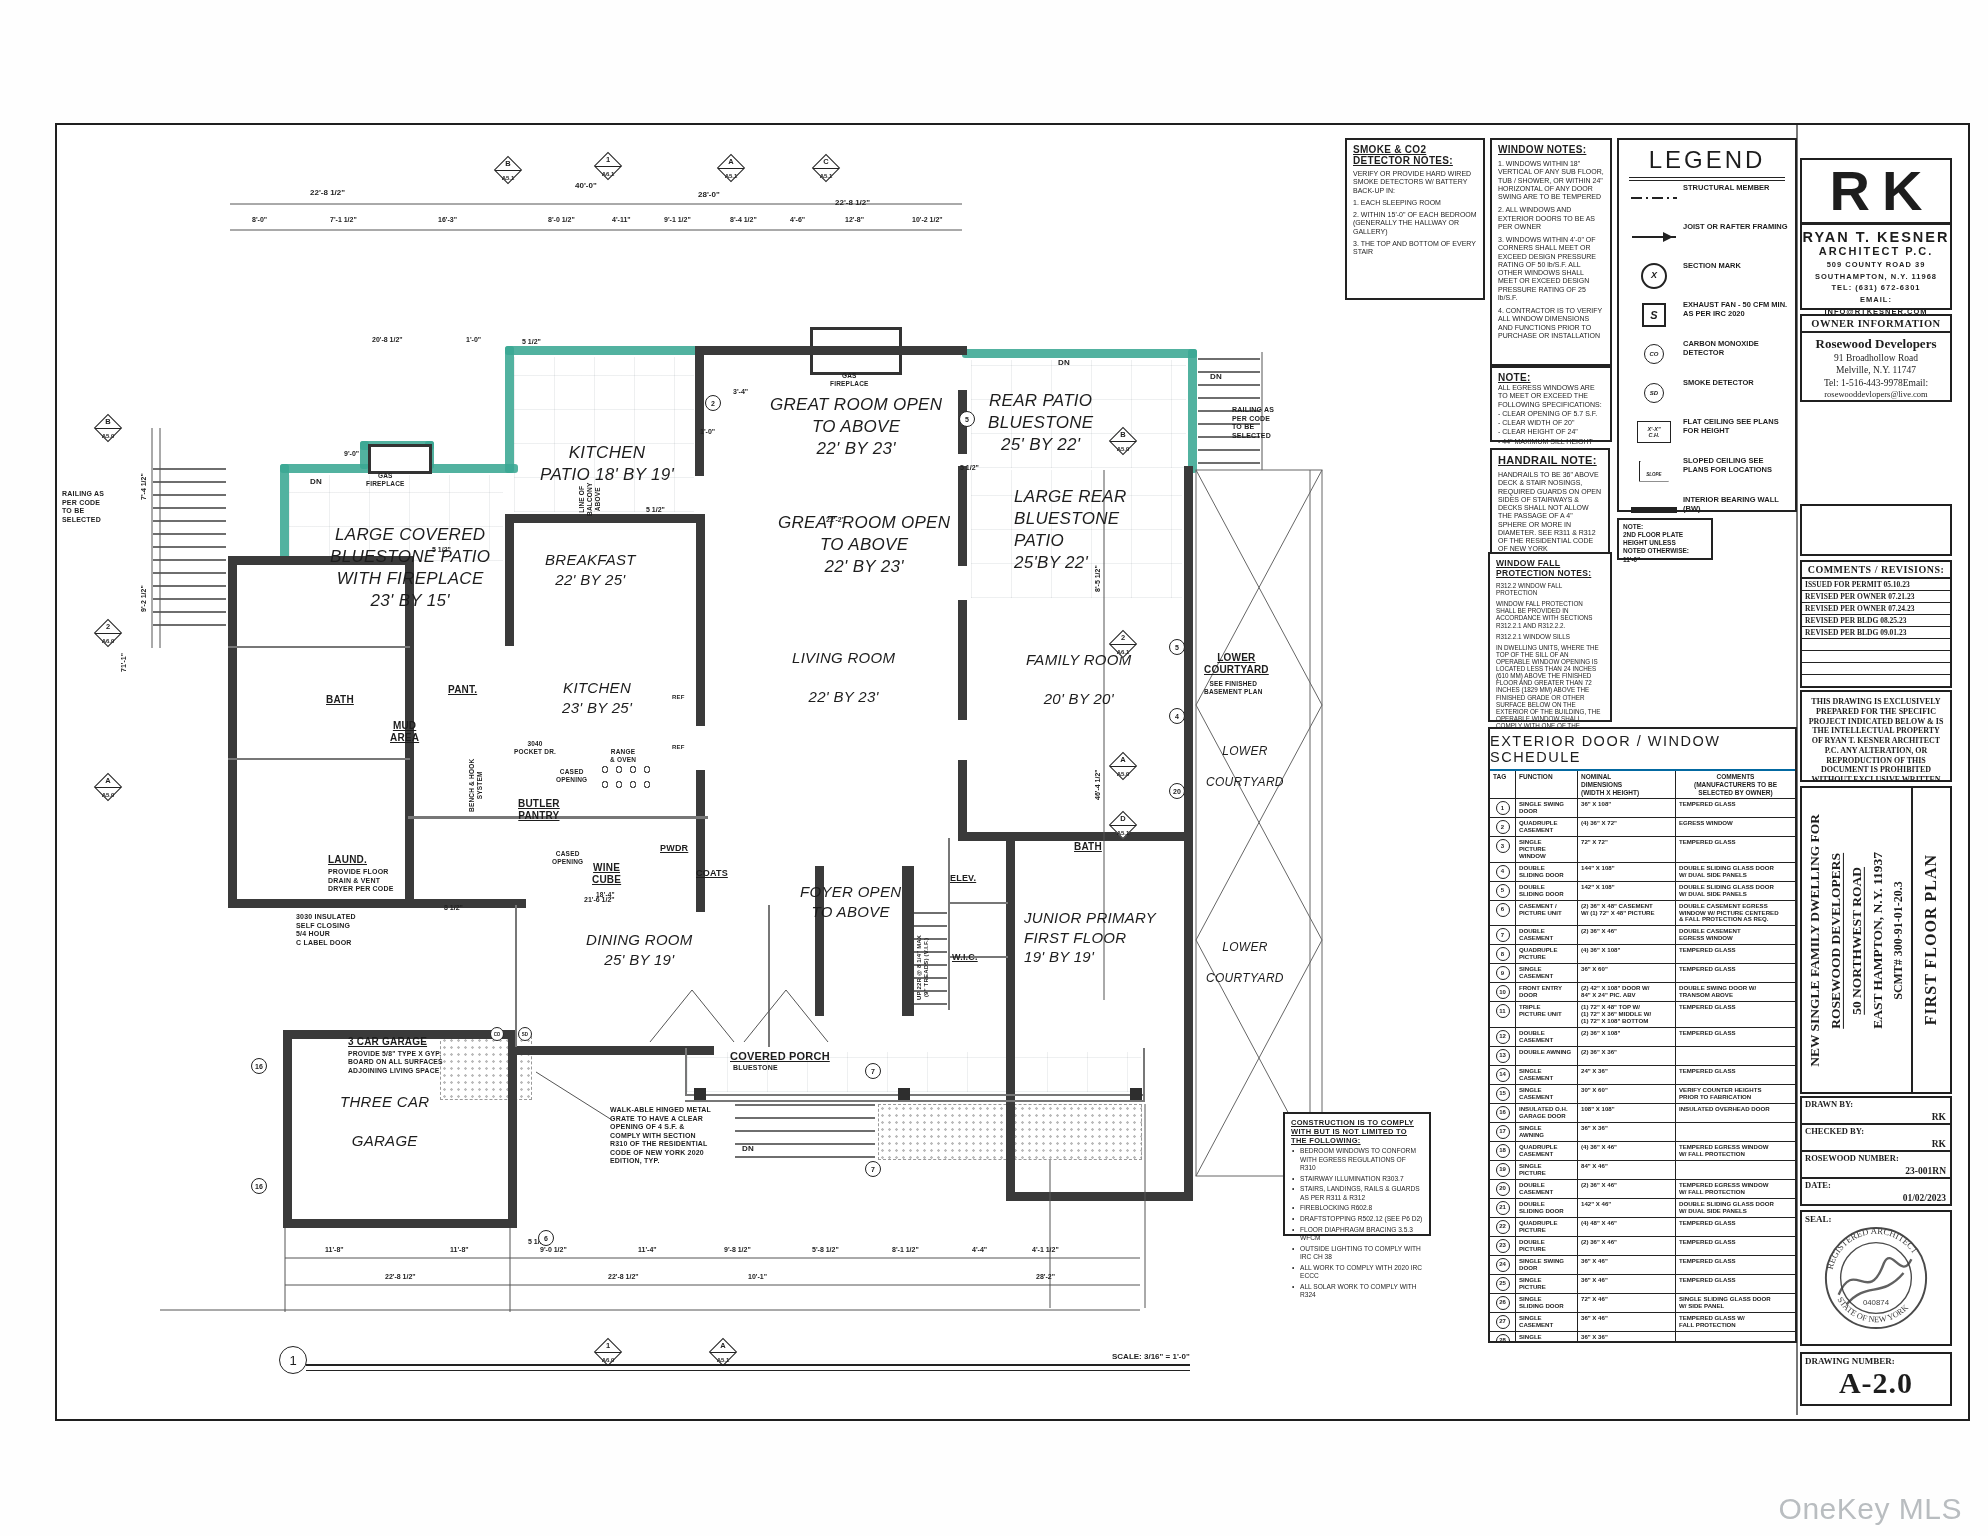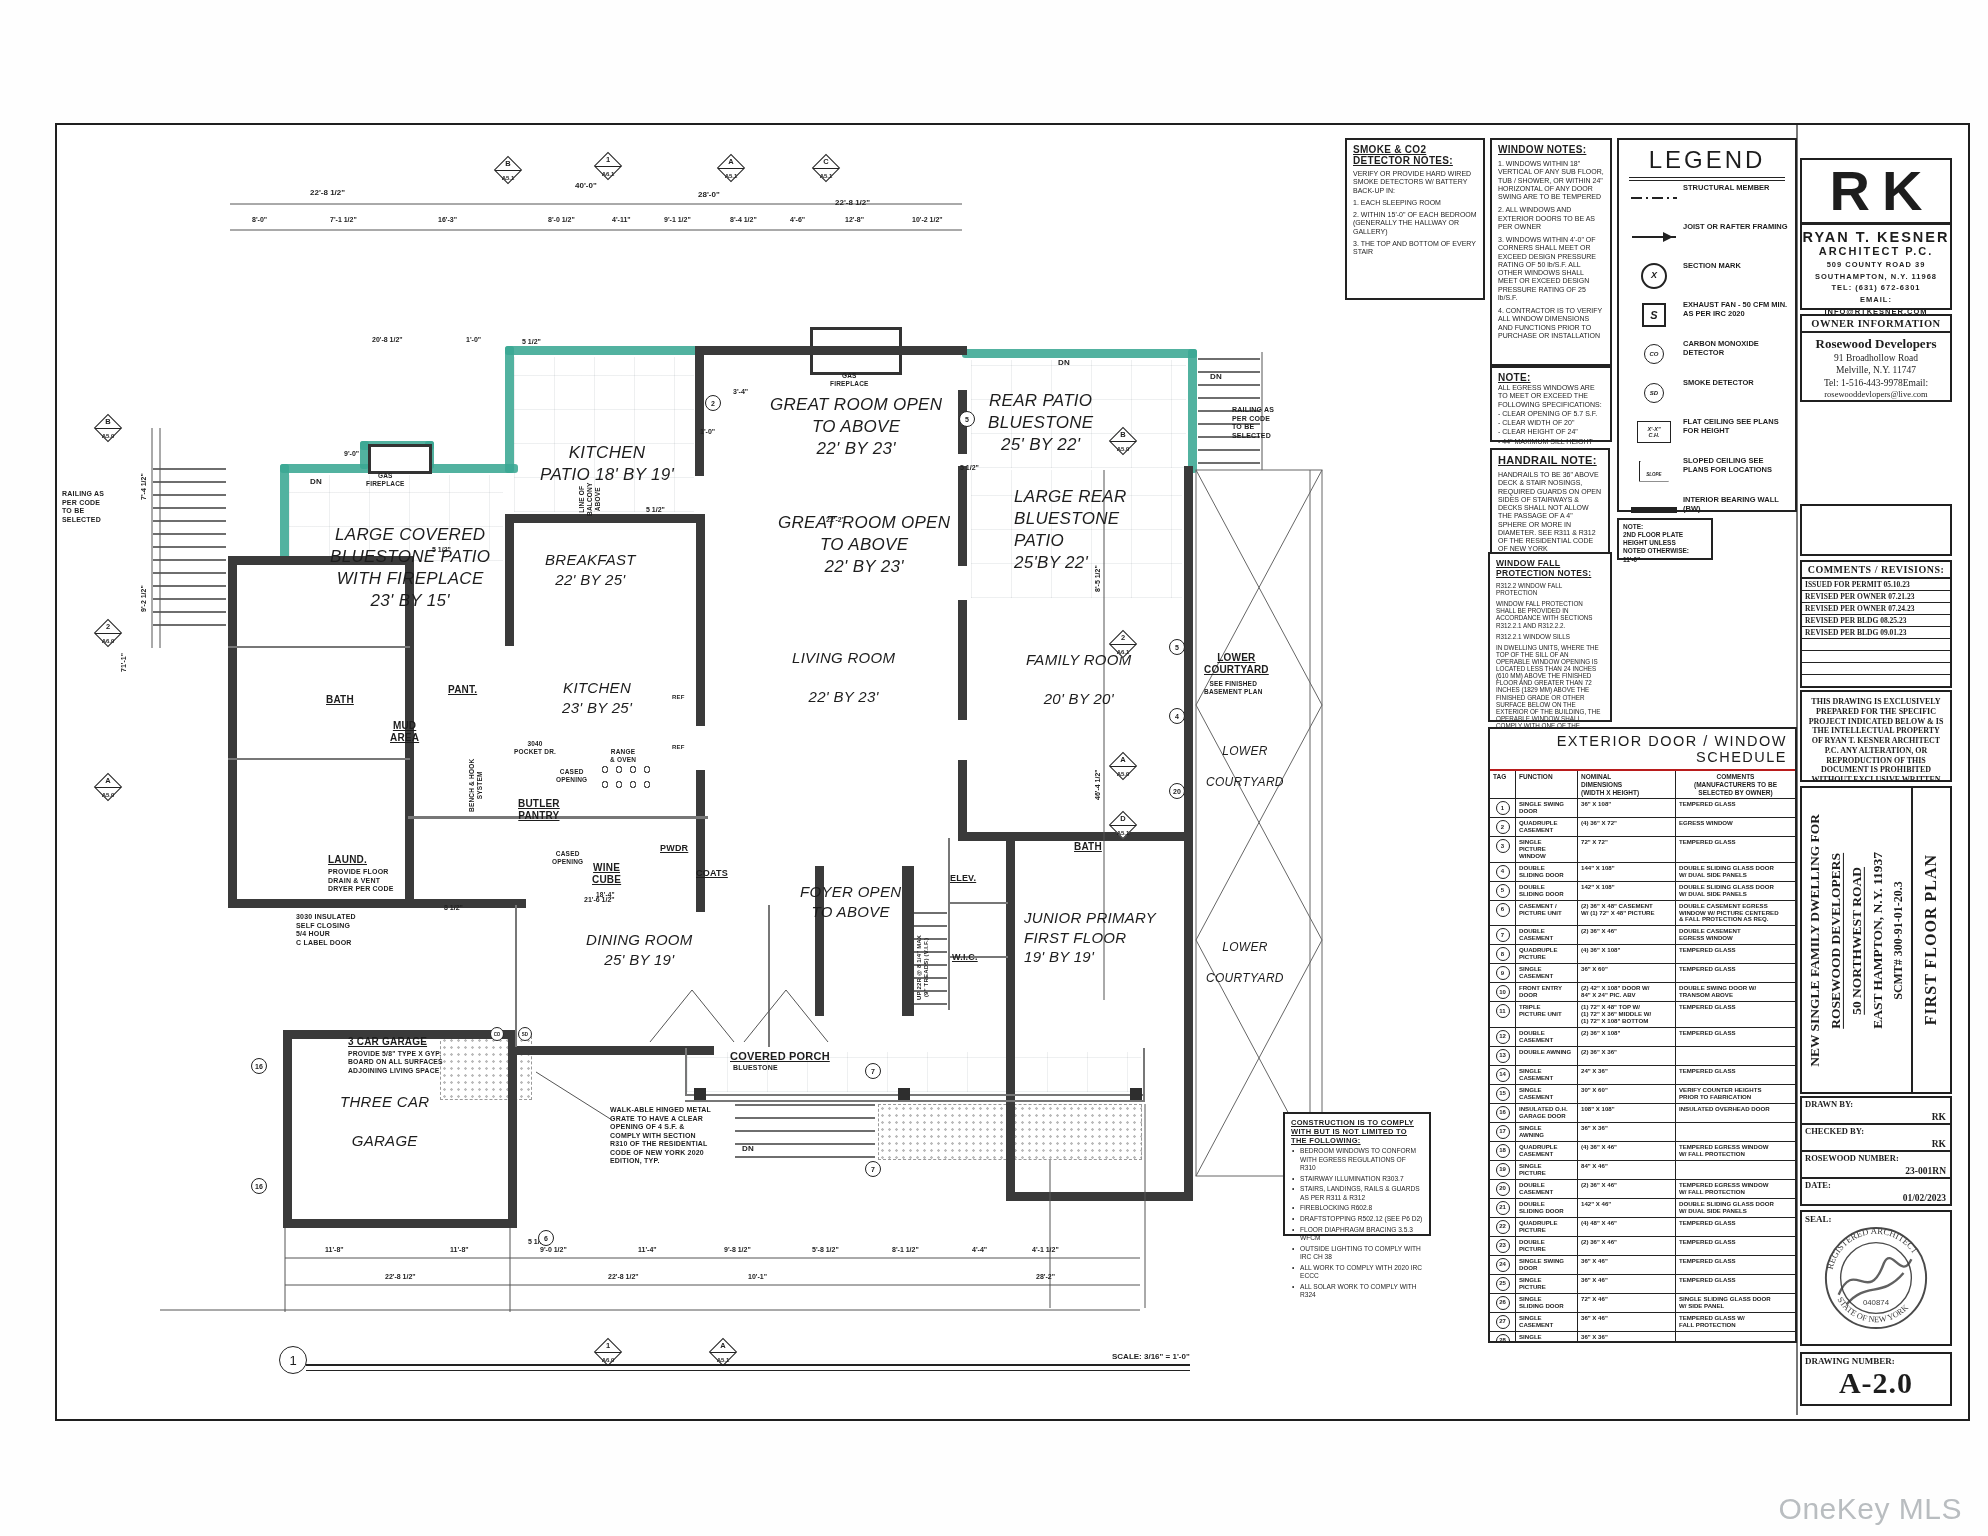--- a/index.html
+++ b/index.html
@@ -60,21 +60,21 @@
   .sym-fan .symline{width:20px;height:20px;border:2px solid #222;}
   .sym-fan .glyph{font-size:11px;font-style:italic;}
   .sym-co .symline,.sym-sd .symline{width:18px;height:18px;border:1.6px solid #222;border-radius:50%;}
   .sym-flat .symline{width:32px;height:20px;border:1.6px solid #222;}
   .sym-flat .glyph{font-size:5.5px;}
   .sym-slope .symline{width:28px;height:19px;border:1.6px solid #222;clip-path:polygon(0 0,100% 100%,0 100%);background:#fff;}
   .sym-slope .glyph{font-size:4.5px;top:8px;}
   .sym-bw .symline{width:46px;height:6px;background:#222;}
   
   .sched{padding:0;}
-  .stitle{font-size:14.5px;letter-spacing:1.5px;text-align:right;padding:4px 8px;border-bottom:2px solid #b91c1c;font-weight:500;}
+  .stitle{font-size:14.5px;letter-spacing:1.5px;text-align:left;padding:4px 0;border-bottom:2px solid #0369a1;font-weight:500;}
   .shead,.srow{display:grid;grid-template-columns:26px 62px 98px 1fr;border-bottom:1px solid #222;}
   .shead > span{font-size:6.5px;font-weight:bold;padding:2px 3px;border-right:1px solid #222;white-space:pre-line;line-height:1.2;}
   .shead > span:last-child,.srow > span:last-child{border-right:none;}
   .srow > span{font-size:6.1px;line-height:1.12;padding:2px 3px;border-right:1px solid #222;white-space:pre-line;min-height:18px;box-sizing:border-box;font-weight:bold;color:#222;}
   .stag{display:flex;align-items:flex-start;justify-content:center;padding-top:2px;}
   .stag i{font-style:normal;width:12px;height:12px;border:1px solid #222;border-radius:50%;font-size:6px;display:flex;align-items:center;justify-content:center;}
   
   .tb{position:absolute;border:2.5px solid #1f1f1f;background:#fff;box-sizing:border-box;}
   .firm{text-align:center;}
   .rklogo{font-size:56px;font-weight:900;letter-spacing:12px;line-height:62px;border-bottom:3px solid #222;text-indent:12px;}

